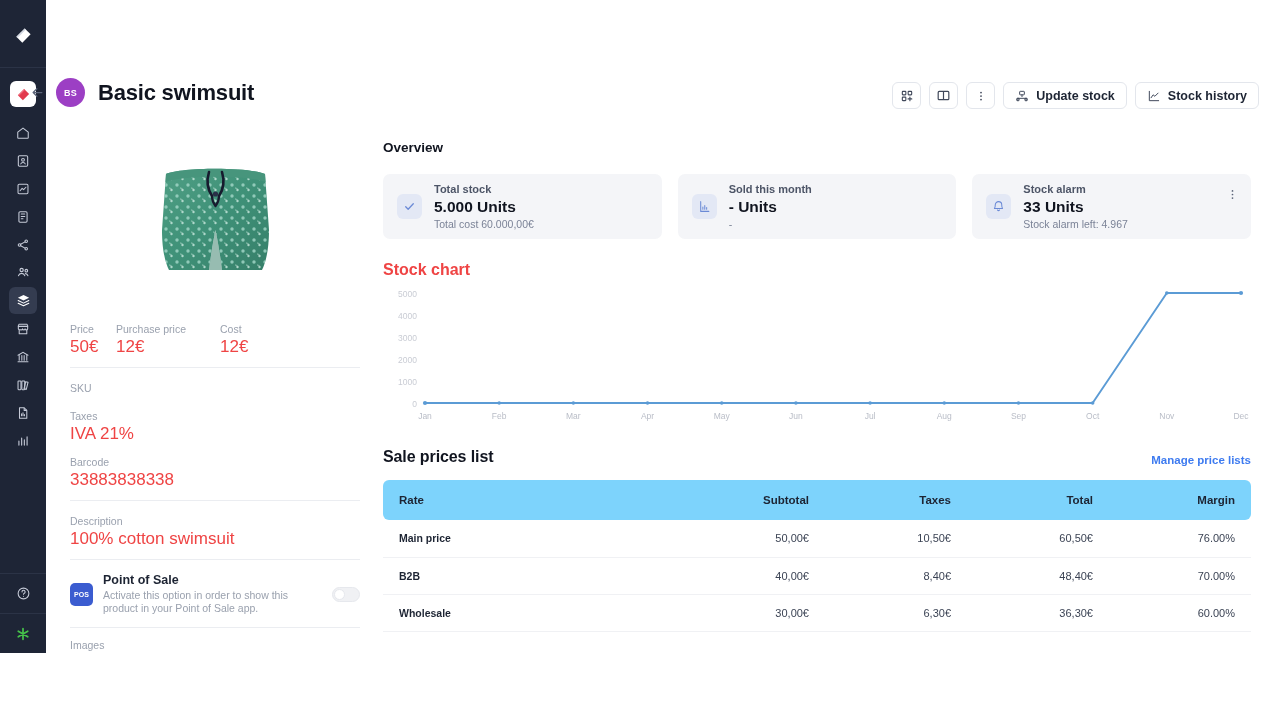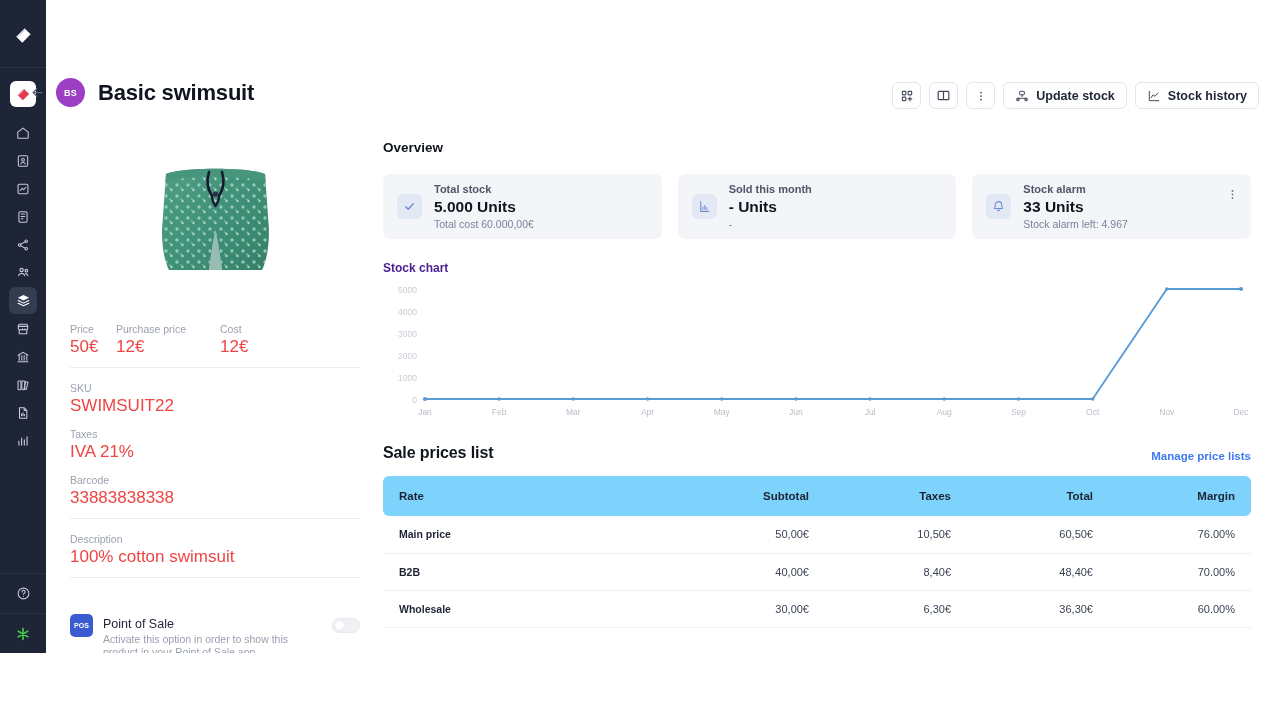--- a/index.html
+++ b/index.html
@@ -72,21 +72,21 @@
 
   .field-block { padding-top:12px; }
 
   .pos-row { display:flex; align-items:center; padding-top:13px; gap:10px; }
   .pos-badge {
     width:23px; height:23px; border-radius:5px; background:#3b5cd0;
     color:#fff; font-size:7px; font-weight:700; display:flex; align-items:center; justify-content:center;
     flex:0 0 auto;
   }
   .pos-texts { flex:1 1 auto; }
-  .pos-title { font-size:12.5px; color:#1d2433; font-weight:400; line-height:15px;margin-top:26px;}
+  .pos-title { font-size:12.5px; color:#1d2433; font-weight:700; line-height:15px;}
   .pos-desc { font-size:10.5px; color:#9aa1ae; line-height:13px; margin-top:1px;}
   .toggle {
     width:28px; height:15px; border-radius:8px; background:#f0f1f4;
     border:1px solid #e6e8ed; position:relative; flex:0 0 auto; cursor:pointer;
   }
   .toggle .knob { position:absolute; left:1px; top:1px; width:11px; height:11px; border-radius:50%; background:#fff; border:1px solid #e6e8ed;}
 
   .images-label { font-size:10.5px; color:#9aa1ae; padding-top:11px; }
   .img-thumb { width:49px; height:33px; border-radius:7px; background:#ccd3e6; margin-top:6px; }
 
@@ -99,21 +99,21 @@
     flex:1 1 0; height:65px; background:#f4f5f8; border-radius:7px;
     display:flex; align-items:center; padding:0 14px; gap:12px; position:relative;
   }
   .card-ic { width:25px; height:25px; border-radius:6px; background:#e3e8f5; display:flex; align-items:center; justify-content:center; flex:0 0 auto;}
   .card-body {}
   .card-label { font-size:11px; color:#4d5567; font-weight:600; line-height:14px;}
   .card-value { font-size:15.5px; font-weight:700; color:#10141f; line-height:20px; margin-top:1px;}
   .card-sub { font-size:10.5px; color:#7b8397; line-height:13px; margin-top:1px;}
   .card-kebab { position:absolute; right:12px; top:13px; cursor:pointer; }
 
-  .chart-title { font-size:12px; font-weight:700; color:#4c1d95; margin-top:22px; }
+  .chart-title { font-size:16px; font-weight:700; color:#ef4444; margin-top:22px; }
   .chart-wrap { position:relative; width:868px; height:140px; margin-top:8px; }
   .chart-svg { display:block; }
 
   .sale-head { display:flex; align-items:flex-end; justify-content:space-between; margin-top:21px; }
   .sale-title { font-size:16px; font-weight:700; color:#10141f; letter-spacing:-.1px;}
   .manage-link { font-size:11.5px; color:#3e7bf0; font-weight:600; cursor:pointer; }
 
   table.prices { width:868px; border-collapse:collapse; margin-top:14px; table-layout:fixed; }
   table.prices thead th {
     background:#7dd3fc; font-size:11.5px; font-weight:700; color:#1d2433;
@@ -357,21 +357,20 @@
       </div>
       <div class="price-col">
         <div class="field-label">Cost</div>
         <div class="field-value">12€</div>
       </div>
     </div>
     <div class="hr"></div>
 
     <div class="field-block">
       <div class="field-label">SKU</div>
-      <div class="field-value">SWIMSUIT22</div>
     </div>
     <div class="field-block">
       <div class="field-label">Taxes</div>
       <div class="field-value">IVA 21%</div>
     </div>
     <div class="field-block">
       <div class="field-label">Barcode</div>
       <div class="field-value">33883838338</div>
     </div>
     <div class="hr"></div>

